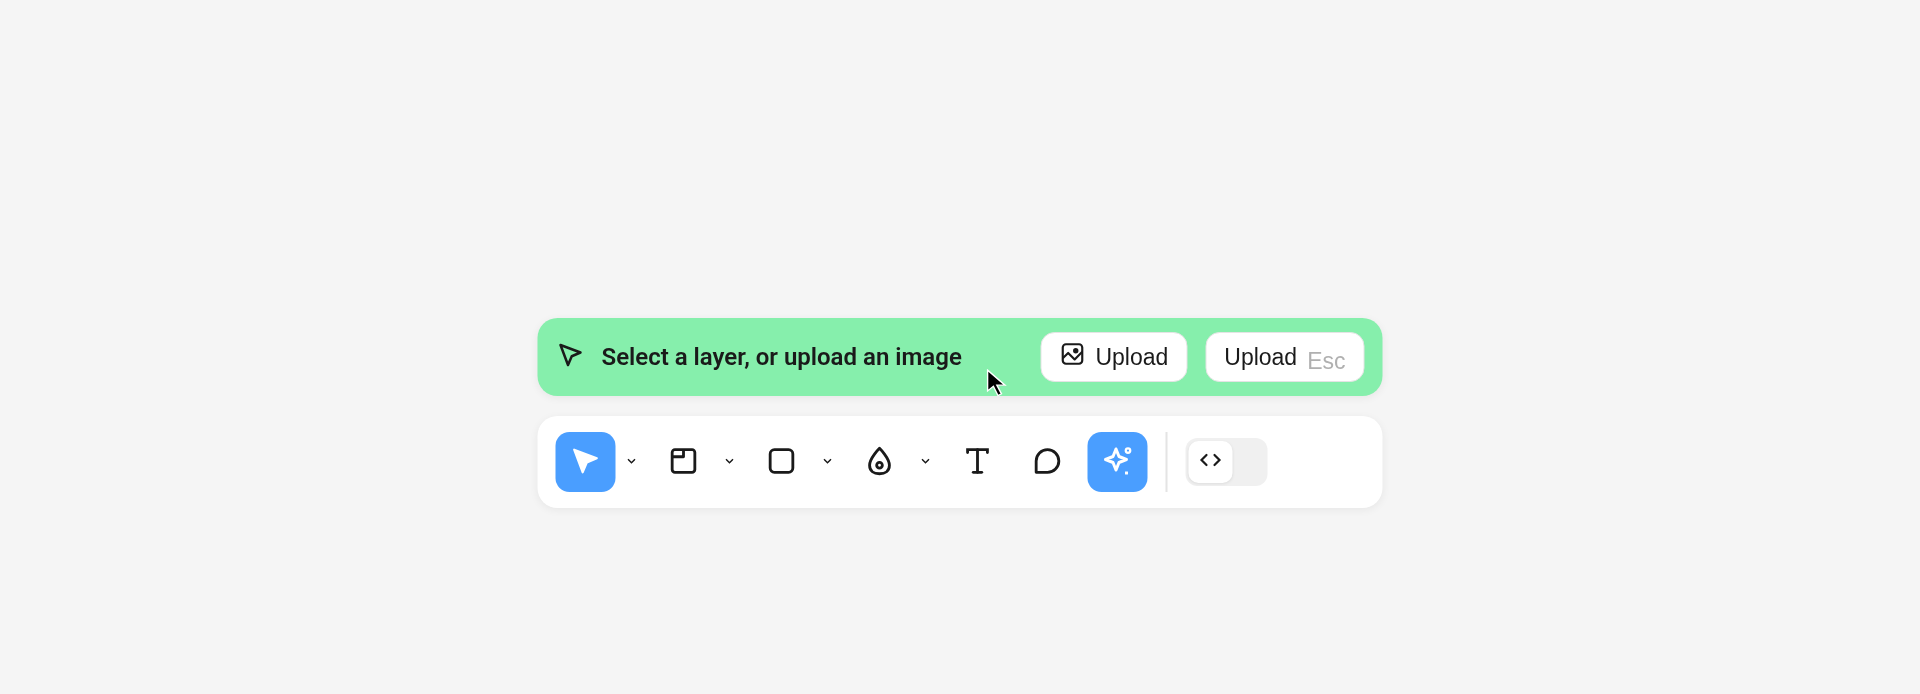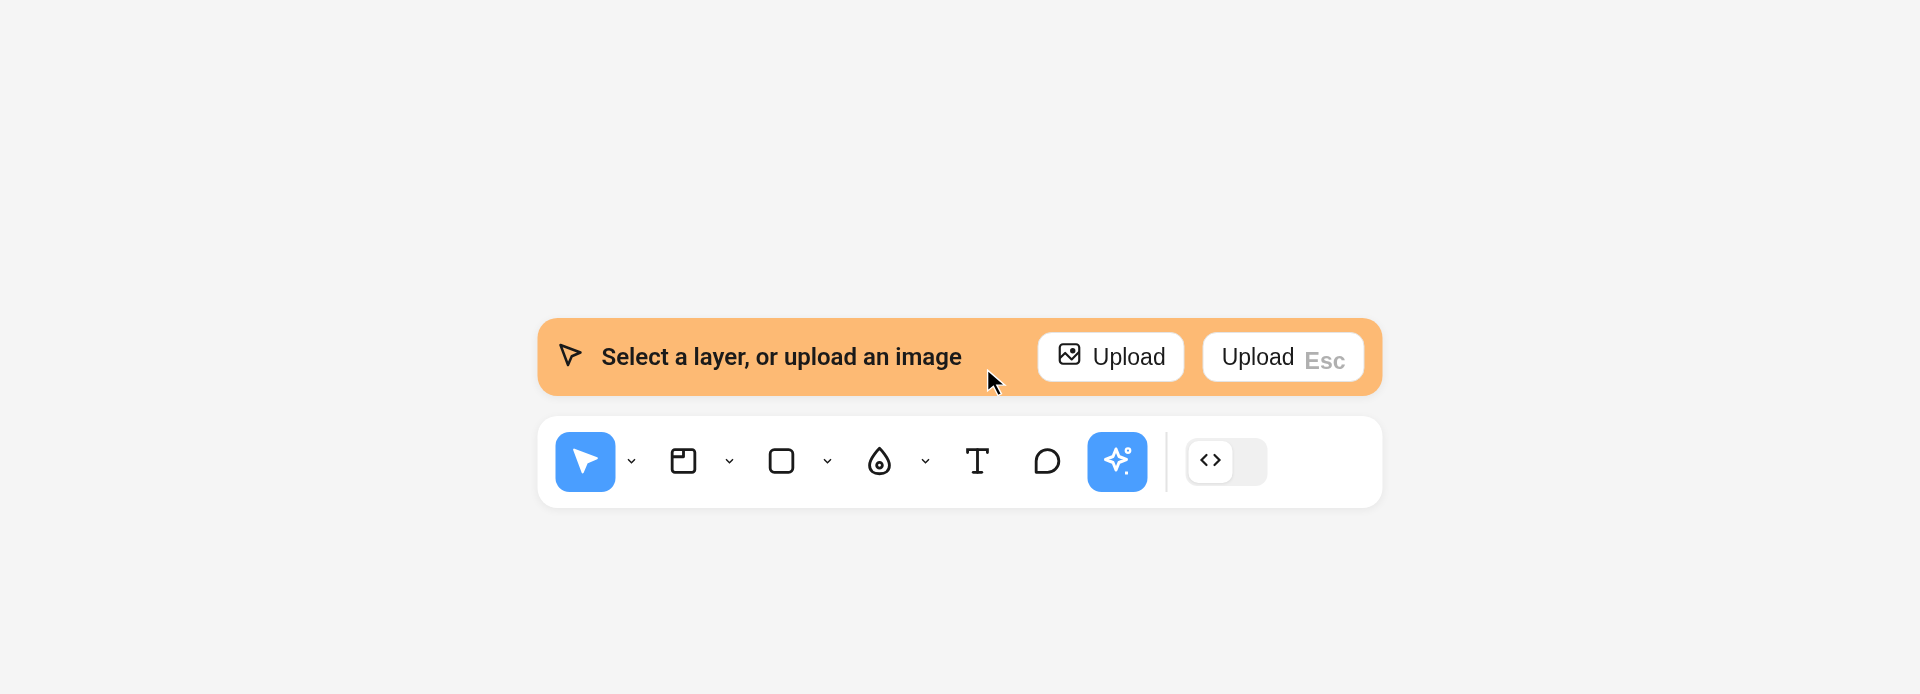--- a/index.html
+++ b/index.html
@@ -19,21 +19,21 @@
       position: absolute;
       left: 50%;
       transform: translateX(-50%);
       top: 318px;
       display: flex;
       flex-direction: column;
       gap: 20px;
       align-items: center;
     }
     .prompt-bar {
-      background: #fdba74;
+      background: #86efac;
       border-radius: 20px;
       box-shadow: 0 2px 8px rgba(0,0,0,0.06);
       padding: 14px 18px;
       display: flex;
       align-items: center;
       gap: 18px;
       width: 845px;
       height: 78px;
     }
     .prompt-left {
@@ -56,21 +56,21 @@
       border: 1.5px solid #e4e4e4;
       background: #ffffff;
       font-size: 23px;
       font-weight: 500;
       color: #1a1a1a;
       cursor: pointer;
       height: 50px;
     }
     .btn-shortcut {
       color: #b0b0b0;
-      font-weight: 700;
+      font-weight: 400;
       margin-top: 8px;
     }
     .toolbar {
       background: #ffffff;
       border-radius: 20px;
       box-shadow: 0 2px 8px rgba(0,0,0,0.06);
       padding: 14px 18px;
       display: flex;
       align-items: center;
       gap: 10px;

